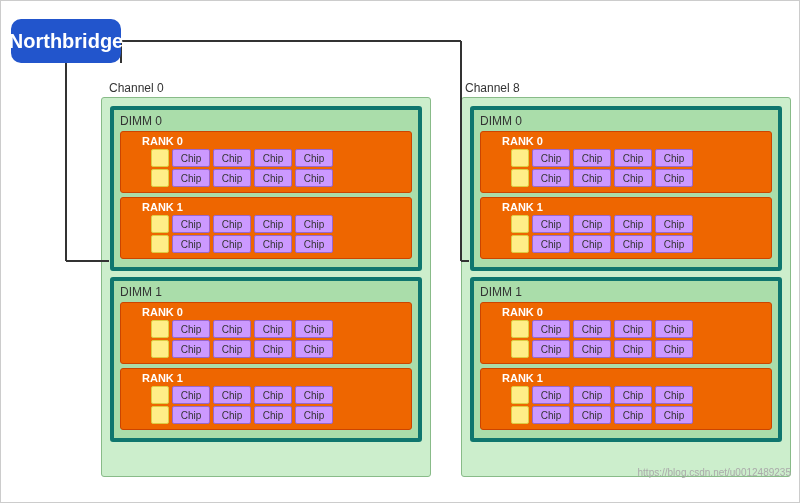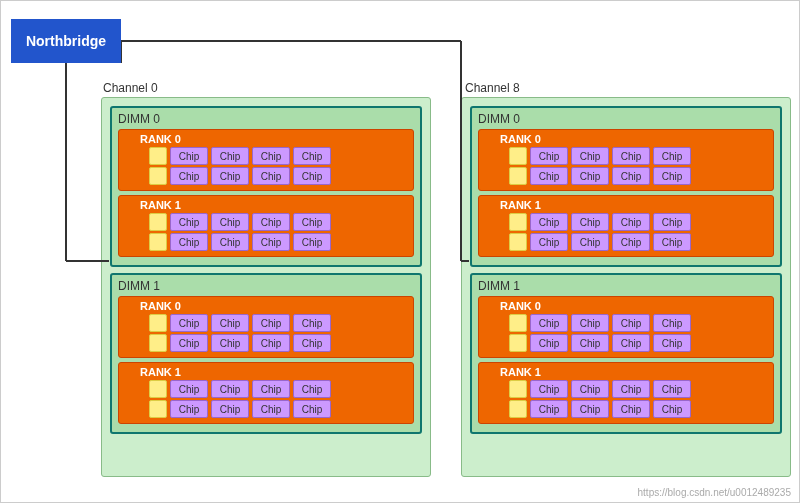--- a/index.html
+++ b/index.html
@@ -24,25 +24,25 @@
     
     .northbridge {
       position: absolute;
       top: 18px;
       left: 10px;
       width: 110px;
       height: 44px;
       background: #2255cc;
       color: #fff;
       font-weight: bold;
-      font-size: 14px;
+      font-size: 20px;
       display: flex;
       align-items: center;
       justify-content: center;
-      border-radius: 0;
+      border-radius: 10px;
       z-index: 10;
     }
 
     
     .channel-label {
       position: absolute;
       font-size: 12px;
       color: #333;
       font-weight: normal;
     }
@@ -63,21 +63,21 @@
       position: absolute;
       background: #cceecc;
       border: 1px solid #88bb88;
       border-radius: 3px;
     }
 
     
     .dimm-container {
       position: absolute;
       background: #aaddaa;
-      border: 2px solid #0f766e;
+      border: 4px solid #0f766e;
       border-radius: 3px;
       padding: 4px 6px;
     }
 
     .dimm-label {
       font-size: 12px;
       color: #333;
       margin-bottom: 3px;
       font-weight: normal;
     }
@@ -129,21 +129,21 @@
       align-items: center;
       justify-content: center;
       font-size: 10px;
       color: #333;
       flex-shrink: 0;
     }
 
     
     .watermark {
       position: absolute;
-      bottom: 4px;
+      bottom: 24px;
       right: 8px;
       font-size: 10px;
       color: #aaa;
       z-index: 20;
     }
   </style>
 </head>
 <body>
 
 <div class="main-container">
@@ -160,21 +160,21 @@
     <line x1="120" y1="40" x2="460" y2="40" stroke="#333" stroke-width="2"></line>
     <line x1="460" y1="40" x2="460" y2="260" stroke="#333" stroke-width="2"></line>
     <line x1="460" y1="260" x2="468" y2="260" stroke="#333" stroke-width="2"></line>
 
     <line x1="120" y1="40" x2="120" y2="62" stroke="#333" stroke-width="2"></line>
 
     <line x1="65" y1="40" x2="120" y2="40" stroke="#333" stroke-width="2"></line>
     <line x1="65" y1="40" x2="65" y2="62" stroke="#333" stroke-width="0"></line>
   </svg>
 
-  <div class="channel-label" style="left:102px; top:80px;">Channel 0</div>
+  <div class="channel-label" style="left:108px; top:80px;">Channel 0</div>
 
   <div class="channel-container" style="left:100px; top:96px; width:330px; height:380px;">
 
     <div class="dimm-container" style="position:relative; margin:8px 8px 6px 8px; width:auto;">
       <div class="dimm-label">DIMM 0</div>
 
       <div class="rank-container">
         <div class="rank-label">RANK 0</div>
         <div class="chip-row">
           <div class="chip-spacer"></div>

